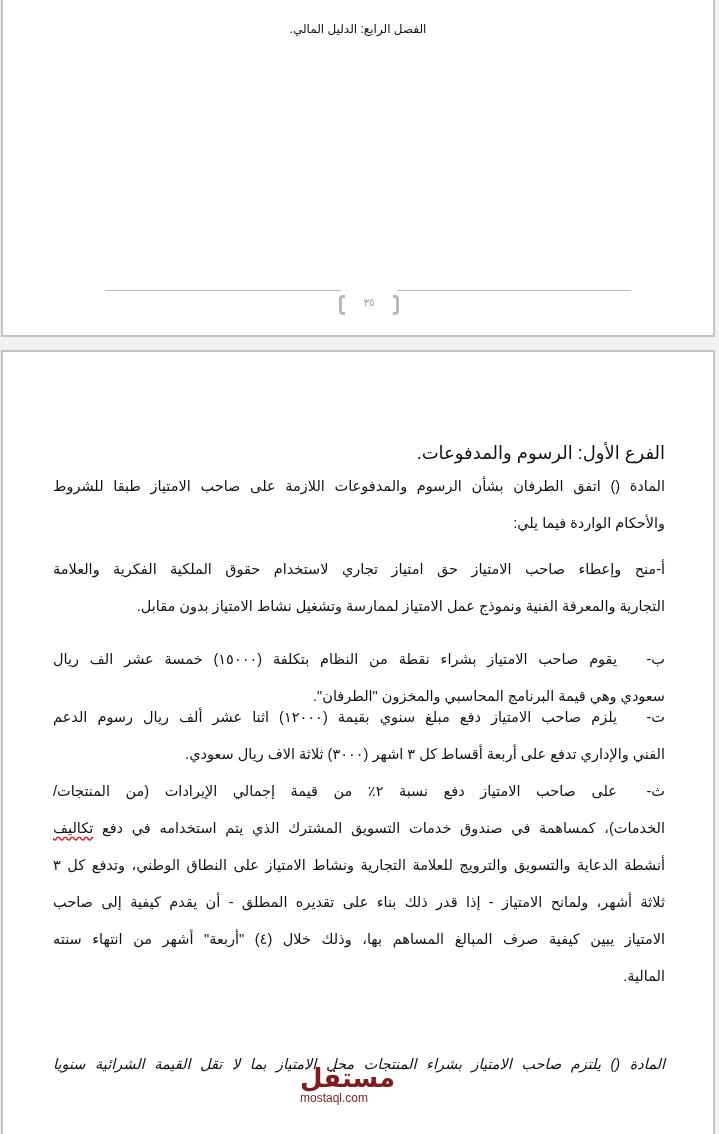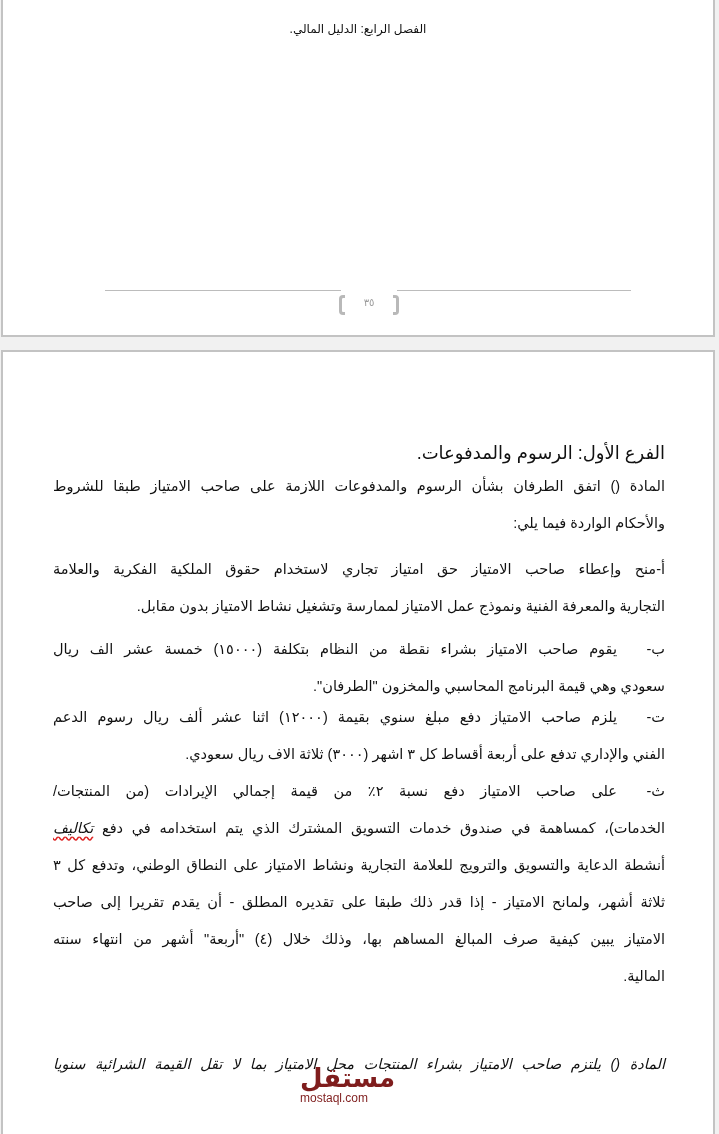--- a/index.html
+++ b/index.html
@@ -52,21 +52,21 @@
     position: absolute; top: 88px; left: 0; right: 0;
     text-align: center; font-size: 18px; line-height: 26px;
   }
   .para {
     position: absolute; left: 0; right: 0;
     line-height: 37px;
   }
   .para .line { display: block; height: 37px; white-space: nowrap; text-align: justify; text-align-last: justify; }
   .para .line.last { text-align-last: right; }
   .item-marker { display: inline-block; width: 48px; }
-  .spell-err { text-decoration: underline wavy #d22; text-underline-offset: 3px; font-style: italic; }
+  .spell-err { text-decoration: underline wavy #d22; text-underline-offset: 3px; }
 
   .watermark {
     position: absolute; left: 300px; top: 1064px; width: 120px;
     text-align: left; color: #7f1d1d;
   }
   .watermark .ar { font-size: 26px; font-weight: bold; line-height: 28px; direction: rtl; }
   .watermark .en { font-size: 12px; line-height: 12px; }
 </style>
 </head>
 <body>
@@ -89,35 +89,35 @@
     <div class="para" style="top:116px;">
       <span class="line">المادة () اتفق الطرفان بشأن الرسوم والمدفوعات اللازمة على صاحب الامتياز طبقا للشروط</span>
       <span class="line last">والأحكام الواردة فيما يلي:</span>
     </div>
 
     <div class="para" style="top:199px;">
       <span class="line">أ-منح وإعطاء صاحب الامتياز حق امتياز تجاري لاستخدام حقوق الملكية الفكرية والعلامة</span>
       <span class="line last">التجارية والمعرفة الفنية ونموذج عمل الامتياز لممارسة وتشغيل نشاط الامتياز بدون مقابل.</span>
     </div>
 
-    <div class="para" style="top:279px;">
+    <div class="para" style="top:289px;">
       <span class="line"><span class="item-marker">ب-</span><span>يقوم صاحب الامتياز بشراء نقطة من النظام بتكلفة (١٥٠٠٠) خمسة عشر الف ريال</span></span>
       <span class="line last">سعودي وهي قيمة البرنامج المحاسبي والمخزون "الطرفان".</span>
     </div>
 
     <div class="para" style="top:347px;">
       <span class="line"><span class="item-marker">ت-</span><span>يلزم صاحب الامتياز دفع مبلغ سنوي بقيمة (١٢٠٠٠) اثنا عشر ألف ريال رسوم الدعم</span></span>
       <span class="line last">الفني والإداري تدفع على أربعة أقساط كل ٣ اشهر (٣٠٠٠) ثلاثة الاف ريال سعودي.</span>
     </div>
 
     <div class="para" style="top:421px;">
       <span class="line"><span class="item-marker">ث-</span><span>على صاحب الامتياز دفع نسبة ٢٪ من قيمة إجمالي الإيرادات (من المنتجات/</span></span>
       <span class="line"><span>الخدمات)، كمساهمة في صندوق خدمات التسويق المشترك الذي يتم استخدامه في دفع</span> <span class="spell-err">تكاليف</span></span>
       <span class="line">أنشطة الدعاية والتسويق والترويج للعلامة التجارية ونشاط الامتياز على النطاق الوطني، وتدفع كل ٣</span>
-      <span class="line">ثلاثة أشهر، ولمانح الامتياز - إذا قدر ذلك طبقا على تقديره المطلق - أن يقدم تقريرا إلى صاحب</span>
+      <span class="line">ثلاثة أشهر، ولمانح الامتياز - إذا قدر ذلك بناء على تقديره المطلق - أن يقدم كيفية إلى صاحب</span>
       <span class="line">الامتياز يبين كيفية صرف المبالغ المساهم بها، وذلك خلال (٤) "أربعة" أشهر من انتهاء سنته</span>
       <span class="line last">المالية.</span>
     </div>
 
     <div class="para" style="top:694px;font-style:italic;">
       <span class="line">المادة () يلتزم صاحب الامتياز بشراء المنتجات محل الامتياز بما لا تقل القيمة الشرائية سنويا</span>
     </div>
   </div>
 </div>
 

